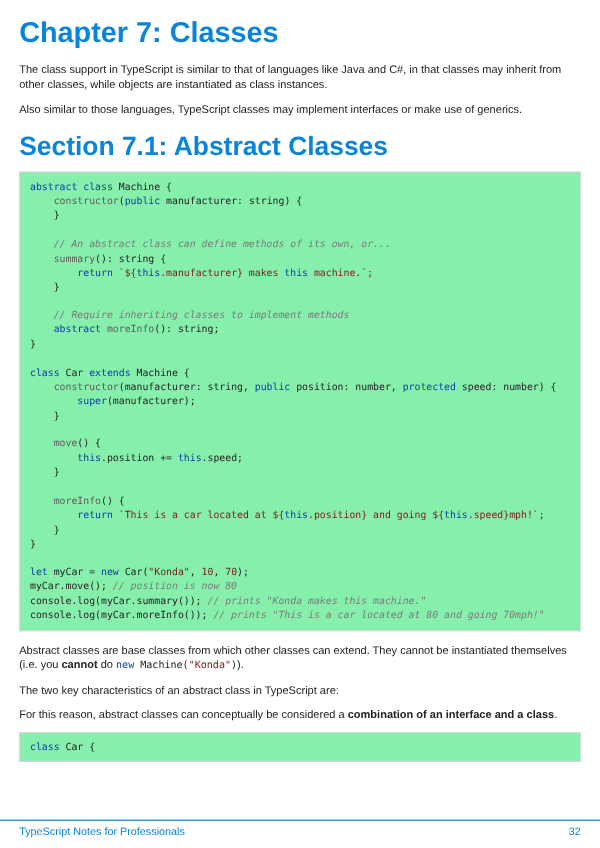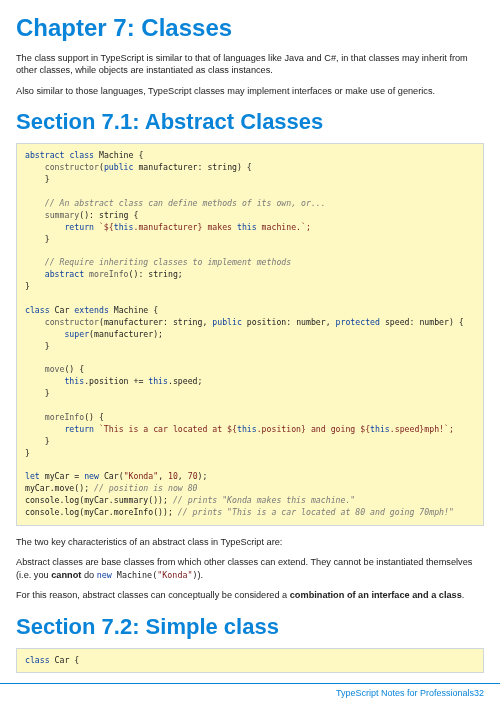--- a/index.html
+++ b/index.html
@@ -26,21 +26,21 @@
     margin: 12px 0 8px 0;
   }
   p {
     font-size: 9.2px;
     line-height: 1.35;
     margin-bottom: 8px;
     color: #222;
   }
   .codebox {
     border: 1px solid #cfd6dc;
-    background: #fef9c3;
+    background: #86efac;
     padding: 6px 8px;
     font-family: "Consolas", "Menlo", monospace;
     font-size: 8.2px;
     line-height: 1.45;
     white-space: pre;
     margin-bottom: 10px;
     overflow: hidden;
   }
   .kw { color: #0a3ea0; }
   .fn { color: #5a5a5a; }
@@ -58,21 +58,21 @@
   }
   .footer {
     position: absolute;
     bottom: 0;
     left: 0;
     right: 0;
     height: 24px;
     border-top: 1px solid #0a84d8;
     padding: 4px 16px 0 16px;
     display: flex;
-    justify-content: flex-end;
+    justify-content: space-between;
     font-size: 9px;
     color: #0a84d8;
   }
 </style>
 </head>
 <body>
 
 <div class="page">
 
   <h1>Chapter 7: Classes</h1>
@@ -107,28 +107,27 @@
     <span class="fn">moreInfo</span><span>() {</span>
         <span class="kw">return</span><span class="str"> `This is a car located at ${</span><span class="kw">this</span><span class="str">.position} and going ${</span><span class="kw">this</span><span class="str">.speed}mph!`;</span>
 <span>    }</span>
 <span>}</span>
 
 <span class="kw">let</span><span> myCar = </span><span class="kw">new</span><span> Car(</span><span class="str">"Konda"</span><span>, </span><span class="num">10</span><span>, </span><span class="num">70</span><span>);</span>
 <span>myCar.move(); </span><span class="cm">// position is now 80</span>
 <span>console.log(myCar.summary()); </span><span class="cm">// prints "Konda makes this machine."</span>
 <span>console.log(myCar.moreInfo()); </span><span class="cm">// prints "This is a car located at 80 and going 70mph!"</span></div>
 
+  <p><span>Abstract classes are base classes from which other classes can extend. They cannot be instantiated themselves (i.e. you </span><b>cannot</b><span> do </span><code class="inline"><span class="kw">new</span><span> Machine(</span><span class="str">"Konda"</span><span>)</span></code><span>).</span></p>
+
   <p>The two key characteristics of an abstract class in TypeScript are:</p>
-
-  <p><span>Abstract classes are base classes from which other classes can extend. They cannot be instantiated themselves (i.e. you </span><b>cannot</b><span> do </span><code class="inline"><span class="kw">new</span><span> Machine(</span><span class="str">"Konda"</span><span>)</span></code><span>).</span></p>
 
 
   <p><span>For this reason, abstract classes can conceptually be considered a </span><b>combination of an interface and a class</b><span>.</span></p>
 
-  <h2>Section 7.2: Simple class</h2>
 
   <div class="codebox"><span class="kw">class</span><span> Car {</span></div>
 
 </div>
 
 <div class="footer">
   <span>TypeScript Notes for Professionals</span>
   <span>32</span>
 </div>
 

